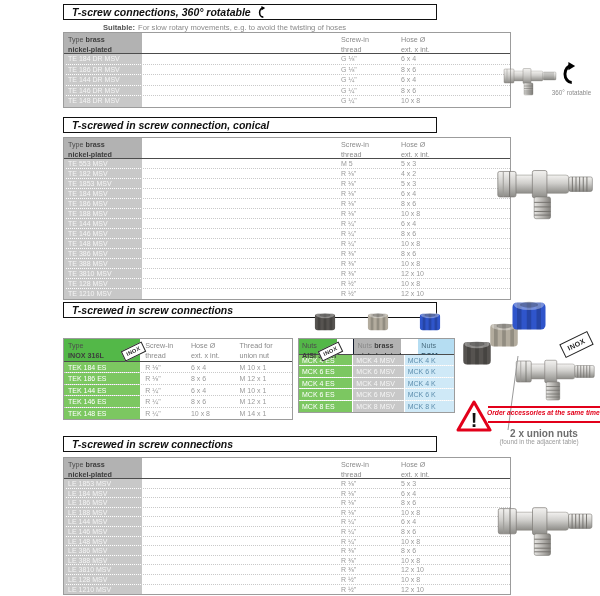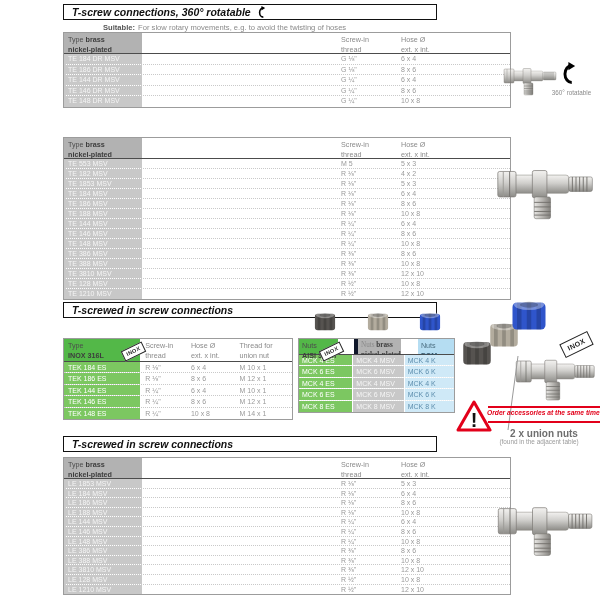--- a/index.html
+++ b/index.html
@@ -49,21 +49,21 @@
   .t-green .trow{height:11.4px;line-height:11.4px;}
   .t-green .c0{width:77px;background:#7cc761;color:#fff;padding-left:4px;}
   .t-green .c1{width:50px;padding-left:5px;color:#9a9a9a;}
   .t-green .c2{width:46px;padding-left:1px;color:#9a9a9a;}
   .t-green .c3{width:57px;padding-left:4px;color:#9a9a9a;}
 
   
   .t-nuts{width:157px;left:298px;top:338px;}
   .t-nuts .thead{height:16px;gap:16px;}
   .t-nuts .h0{width:54px;background:#53b848;padding-left:3px;position:relative;}
-  .t-nuts .h1{width:52px;background:#b2b2b2;border-left:4px solid #0f172a;padding-left:3px;font-family:Liberation Serif, serif;}
+  .t-nuts .h1{width:52px;background:#b2b2b2;border-left:1px solid #0f172a;padding-left:3px;}
   .t-nuts .h2{width:51px;background:#b5ddf2;border-left:1px solid #fff;padding-left:3px;color:#4c6f82;}
   .t-nuts .h2 b{color:#37586b;}
   .t-nuts .trow{height:11.4px;line-height:11.4px;border-bottom:1px dotted #f2f2f2;}
   .t-nuts .c0{width:54px;background:#7cc761;color:#fff;padding-left:3px;}
   .t-nuts .c1{width:52px;background:#c8c8c8;color:#f6f6f6;border-left:1px solid #fff;padding-left:3px;}
   .t-nuts .c2{width:51px;background:#cfe9f7;color:#5e8fae;border-left:1px solid #fff;padding-left:3px;}
 
   
   .inox{position:absolute;background:#fff;border:1px solid #222;color:#222;font-weight:bold;
         font-size:5.5px;line-height:7px;padding:1px 3px;transform:rotate(-26deg);letter-spacing:.4px;}
@@ -193,20 +193,23 @@
   </div>
 
   <svg class="abs" style="left:503px;top:54px" width="55" height="46">
       <use href="#fitting"></use>
     </svg>
   <svg class="abs" style="left:559px;top:62px" width="17" height="24">
       <use href="#rotarrow"></use>
     </svg>
   <div class="caption">360° rotatable</div>
 
+  <div class="title-bar" style="top:117px">
+    <span class="tx">T-screwed in screw connection, conical</span>
+  </div>
 
   <div class="tbl t-std rows-b" style="top:137px">
     <div class="thead">
       <div class="h h0">
         <div><span>Type</span> <b>brass</b></div>
         <div><b>nickel-plated</b></div>
       </div>
       <div class="h h1">
         <div>Screw-in</div>
           <div>thread</div>

